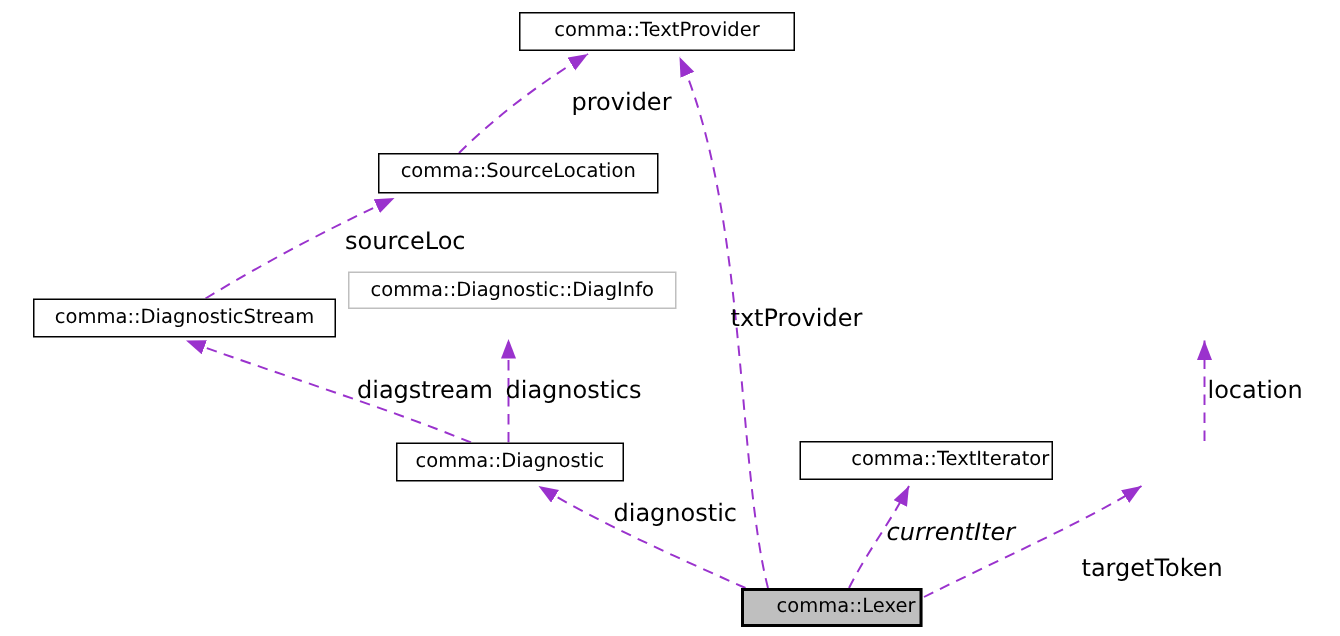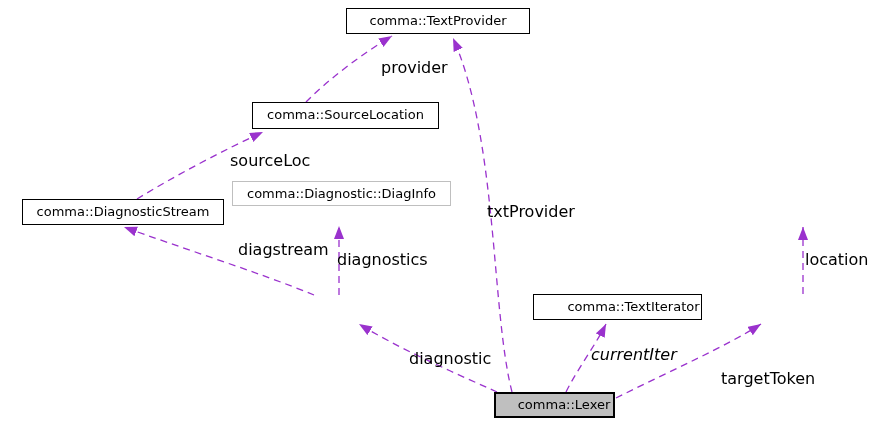--- a/index.html
+++ b/index.html
@@ -95,37 +95,38 @@
 
   <div class="node" style="left:346px; top:8px;   width:184px; height:26px;">comma::TextProvider</div>
 
   <div class="node" style="left:208px; top:102px; width:187px; height:27px;margin-left:44px;">comma::SourceLocation</div>
 
   <div class="node" style="left:2px;   top:199px; width:202px; height:26px;margin-left:20px;">comma::DiagnosticStream</div>
 
   <div class="node undocumented" style="left:232px; top:181px; width:219px; height:25px;">comma::Diagnostic::DiagInfo</div>
 
 
+  <div class="node" style="left:264px; top:295px; width:152px; height:26px;">comma::Diagnostic</div>
 
   <div class="node" style="left:533px; top:294px; width:169px; height:26px;padding-left:32px;">comma::TextIterator</div>
 
 
   <div class="node current" style="left:494px; top:392px; width:121px; height:26px;">comma::Lexer</div>
 
   <span class="edge-label" style="left:381px; top:58px;">provider</span>
 
   <span class="edge-label" style="left:487px; top:202px;">txtProvider</span>
 
   <span class="edge-label" style="left:230px; top:151px;">sourceLoc</span>
 
-  <span class="edge-label" style="left:238px; top:240px;text-align:right;">diagstream</span>
+  <span class="edge-label" style="left:238px; top:250px;text-align:right;">diagstream</span>
 
   <span class="edge-label" style="left:337px; top:250px;">diagnostics</span>
 
   <span class="edge-label" style="left:805px; top:250px;">location</span>
 
-  <span class="edge-label" style="left:409px; top:349px;text-align:right;">diagnostic</span>
+  <span class="edge-label" style="left:409px; top:332px;text-align:right;">diagnostic</span>
 
   <span class="edge-label" style="left:591px; top:345px;font-style:italic;">currentIter</span>
 
   <span class="edge-label" style="left:721px; top:345px;margin-top:24px;">targetToken</span>
 
 </div>
 
 </body></html>

